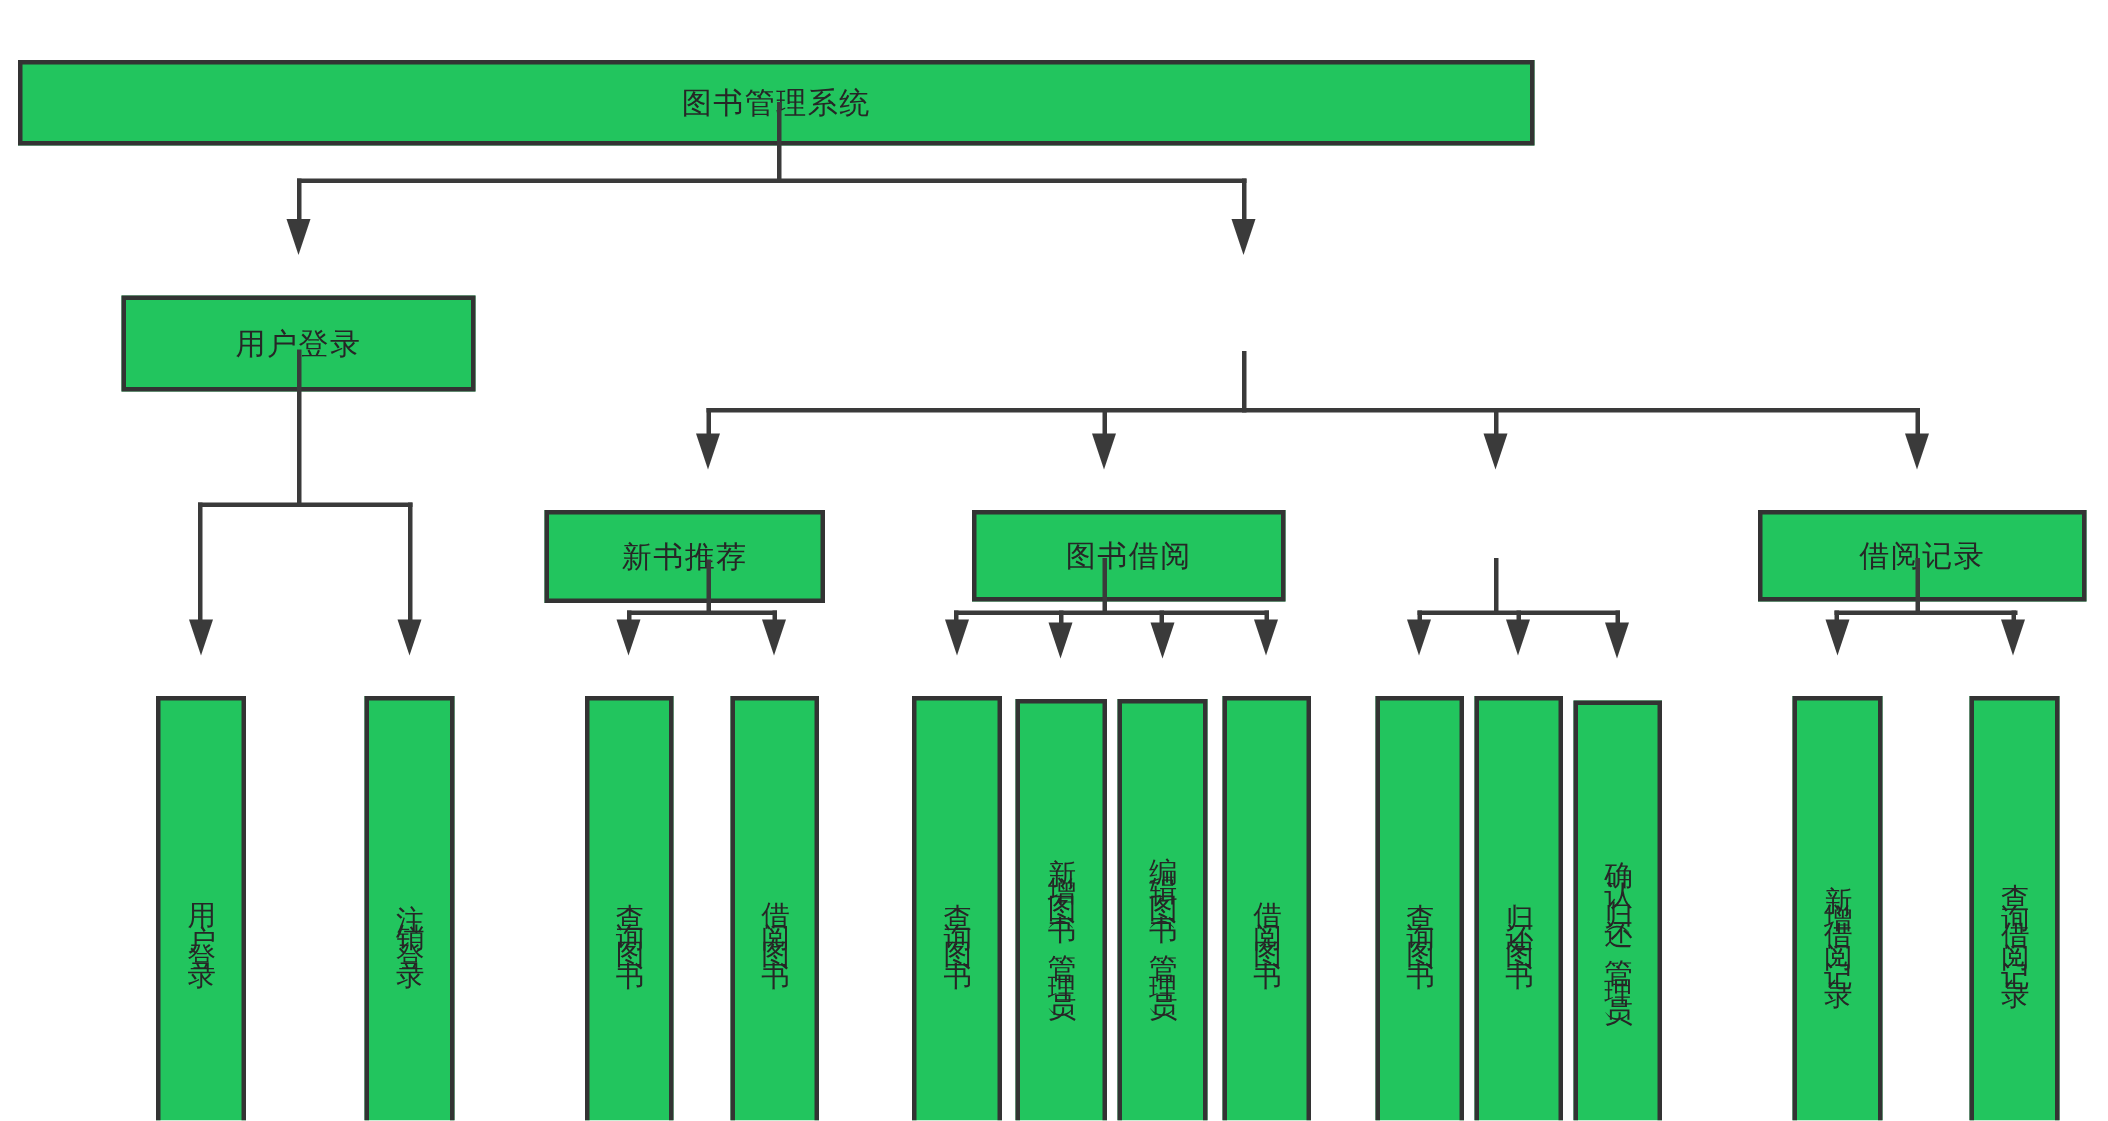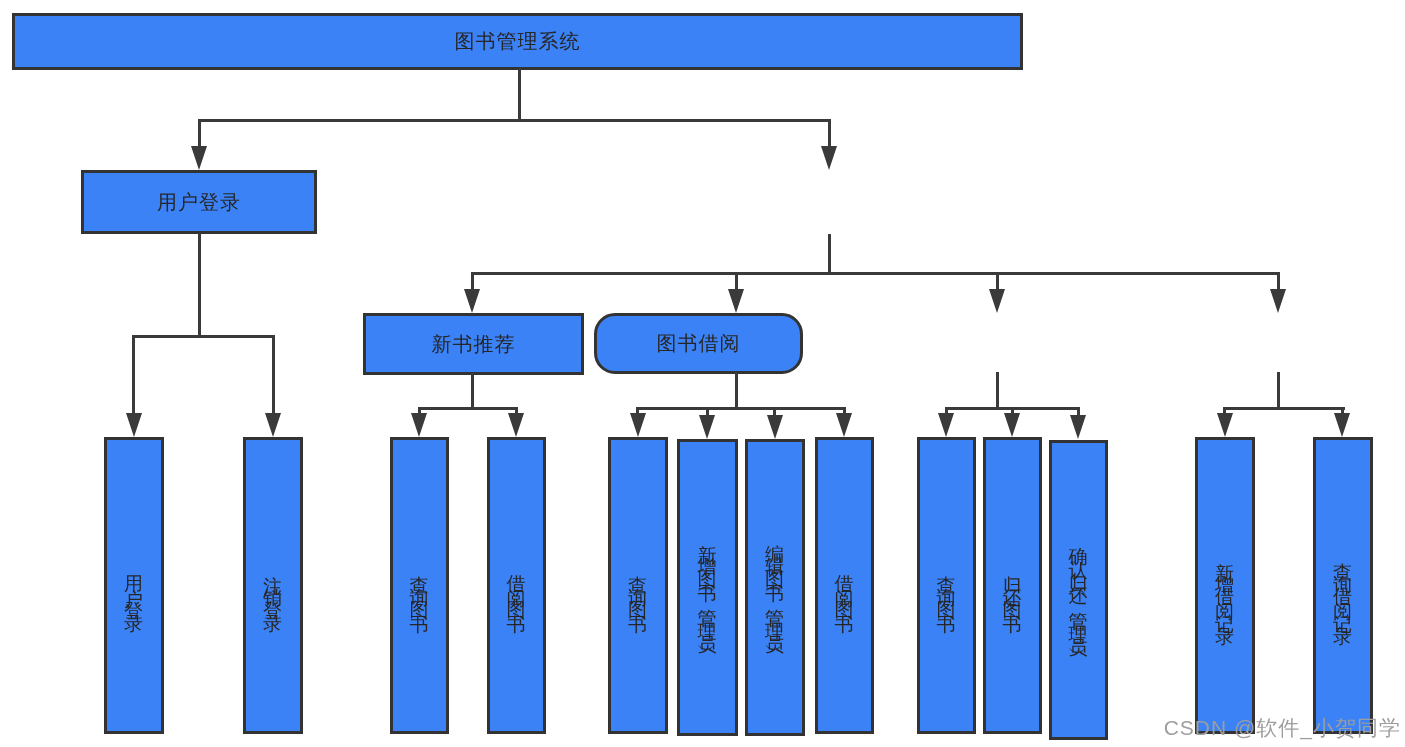--- a/index.html
+++ b/index.html
@@ -7,27 +7,28 @@
     position:relative;
     width:1405px;height:747px;
     background:#ffffff;
     font-family:"Liberation Sans","DejaVu Sans",sans-serif;
     overflow:hidden;
   }
   .node{
     position:absolute;
     box-sizing:border-box;
     border:3px solid #333333;
-    background:#3b82f6;
+    background:#22c55e;
     color:#262626;
     display:flex;
     align-items:center;
     justify-content:center;
     font-size:20px;
     letter-spacing:1px;
+    margin-top:27px;
   }
   .leaf{
     writing-mode:vertical-rl;
     text-orientation:mixed;
     font-size:19px;
     line-height:1;
     letter-spacing:13px;
   }
   .vline{position:absolute;width:3px;background:#3a3a3a;}
   .hline{position:absolute;height:3px;background:#3a3a3a;}
@@ -51,25 +52,26 @@
 </head>
 <body>
 
 <div id="canvas">
 
   <div class="node" style="left:12px;top:13px;width:1011px;height:57px;">图书管理系统</div>
 
   <div class="node" style="left:81px;top:170px;width:236px;height:64px;">用户登录</div>
 
 
-  <div class="node" style="left:363px;top:313px;width:221px;height:62px;">新书推荐</div>
+  <div class="node" style="left:363px;top:313px;width:187px;height:62px;">新书推荐</div>
 
-  <div class="node" style="left:594px;top:313px;width:209px;height:61px;border-radius:21px;">图书借阅</div>
+  <div class="node" style="left:648px;top:313px;width:209px;height:61px;">图书借阅</div>
 
 
+  <div class="node" style="left:1172px;top:313px;width:219px;height:61px;">借阅记录</div>
 
   <div class="node leaf" style="left:104px;top:437px;width:60px;height:297px;">用户登录</div>
   <div class="node leaf" style="left:243px;top:437px;width:60px;height:297px;">注销登录</div>
 
   <div class="node leaf" style="left:390px;top:437px;width:59px;height:297px;">查询图书</div>
   <div class="node leaf" style="left:487px;top:437px;width:59px;height:297px;">借阅图书</div>
 
   <div class="node leaf" style="left:608px;top:437px;width:60px;height:297px;">查询图书</div>
   <div class="node leaf" style="left:677px;top:439px;width:61px;height:297px;">新增图书（管理员）</div>
   <div class="node leaf" style="left:745px;top:439px;width:60px;height:297px;">编辑图书（管理员）</div>
@@ -134,15 +136,14 @@
   <div class="vline" style="left:1077px;top:407px;height:12px;"></div>
   <div class="arrow" style="left:1070px;top:415px;"></div>
 
   <div class="vline" style="left:1277px;top:372px;height:37px;"></div>
   <div class="hline" style="left:1223px;top:407px;width:122px;"></div>
   <div class="vline" style="left:1223px;top:407px;height:12px;"></div>
   <div class="arrow" style="left:1217px;top:413px;"></div>
   <div class="vline" style="left:1341px;top:407px;height:12px;"></div>
   <div class="arrow" style="left:1334px;top:413px;"></div>
 
-  <div id="watermark">CSDN @软件_小贺同学</div>
 
 </div>
 
 </body></html>

